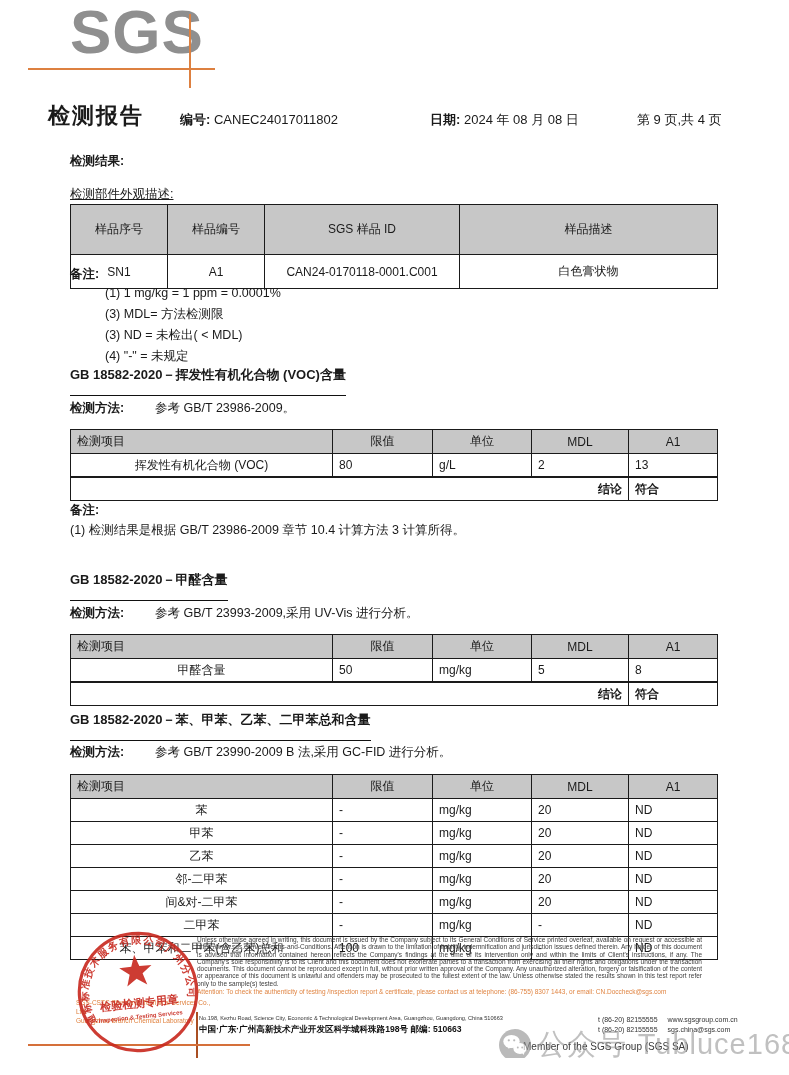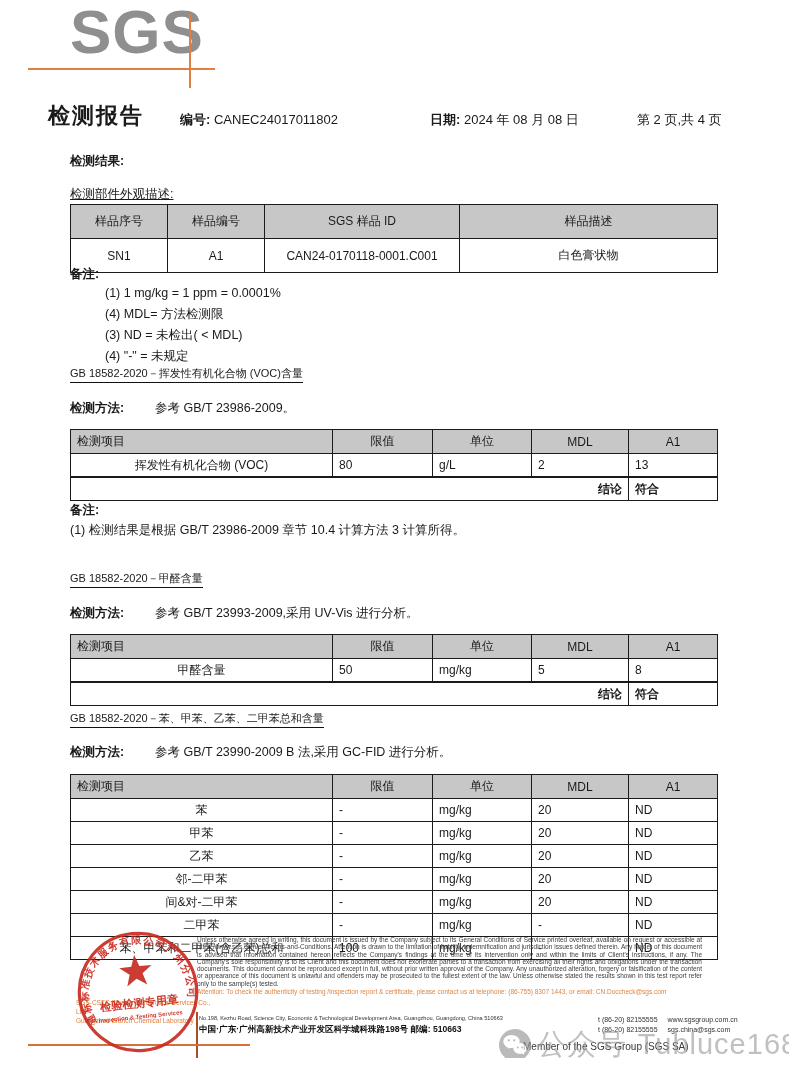--- a/index.html
+++ b/index.html
@@ -16,27 +16,27 @@
   .hfield{position:absolute;top:111px;font-size:13px;white-space:nowrap;}
   .hfield b{font-weight:bold;}
   .f-no{left:180px;}
   .f-date{left:430px;}
   .f-page{left:637px;}
 
   
   .blk{position:absolute;left:70px;width:648px;font-size:12.5px;}
   .bold{font-weight:bold;}
   .underline{text-decoration:underline;}
-  .gb-head{font-size:11px;font-weight:normal;display:inline-block;border-bottom:1.5px solid #111;padding-bottom:1px;}
+  .gb-head{font-size:13px;font-weight:bold;display:inline-block;border-bottom:1.5px solid #111;padding-bottom:11px;}
   .method{display:flex;align-items:flex-end;}
   .method .lab{font-weight:bold;width:85px;flex:none;}
 
   table{border-collapse:collapse;width:100%;font-size:12px;table-layout:fixed;}
   td,th{border:1px solid #1a1a1a;overflow:hidden;}
-  th{background:#c7c7c7;font-weight:normal;padding:8px 4px;text-align:center;}
+  th{background:#c7c7c7;font-weight:normal;padding:16px 4px;text-align:center;}
   .t1 td{padding:8px 4px;text-align:center;}
   .rt th{padding:3px 6px;}
   .rt th:first-child{text-align:left;}
   .rt td{padding:2.5px 6px;text-align:left;}
   .rt td:first-child{text-align:center;}
   .rt tr.concl td{border-top:2px solid #1a1a1a;font-weight:bold;}
   .rt tr.concl td:first-child{text-align:right;}
   .notes-ind{padding-left:35px;line-height:21px;}
   .remarks{line-height:20px;}
 
@@ -62,21 +62,21 @@
 
 <div class="page">
 
   <div class="logo-text">SGS</div>
   <div class="logo-hline"></div>
   <div class="logo-vline"></div>
 
   <div class="report-title">检测报告</div>
   <div class="hfield f-no"><b>编号:</b> <span>CANEC24017011802</span></div>
   <div class="hfield f-date"><b>日期:</b> <span>2024 年 08 月 08 日</span></div>
-  <div class="hfield f-page">第 2 页,共 4 页</div>
+  <div class="hfield f-page">第 9 页,共 4 页</div>
 
   <div class="blk underline" style="top:186px;">检测部件外观描述:</div>
 
   <div class="blk bold" style="top:153px;">检测结果:</div>
   <div class="blk" style="top:204px;">
     <table class="t1">
       <colgroup>
           <col style="width:97px">
           <col style="width:97px">
           <col style="width:195px">
@@ -98,21 +98,21 @@
             <td>白色膏状物</td>
           </tr>
         </tbody>
     </table>
   </div>
 
   <div class="blk" style="top:266px;">
     <div class="bold">备注:</div>
     <div class="notes-ind">
         <div>(1) 1 mg/kg = 1 ppm = 0.0001%</div>
-        <div>(4) MDL=  方法检测限</div>
+        <div>(3) MDL=  方法检测限</div>
         <div>(3) ND = 未检出( &lt; MDL)</div>
         <div>(4) "-" = 未规定</div>
       </div>
   </div>
 
   <div class="blk" style="top:366px;"><span class="gb-head">GB 18582-2020－挥发性有机化合物 (VOC)含量</span></div>
   <div class="blk method" style="top:400px;">
     <span class="lab">检测方法:</span>
     <span>参考 GB/T 23986-2009。</span>
   </div>

